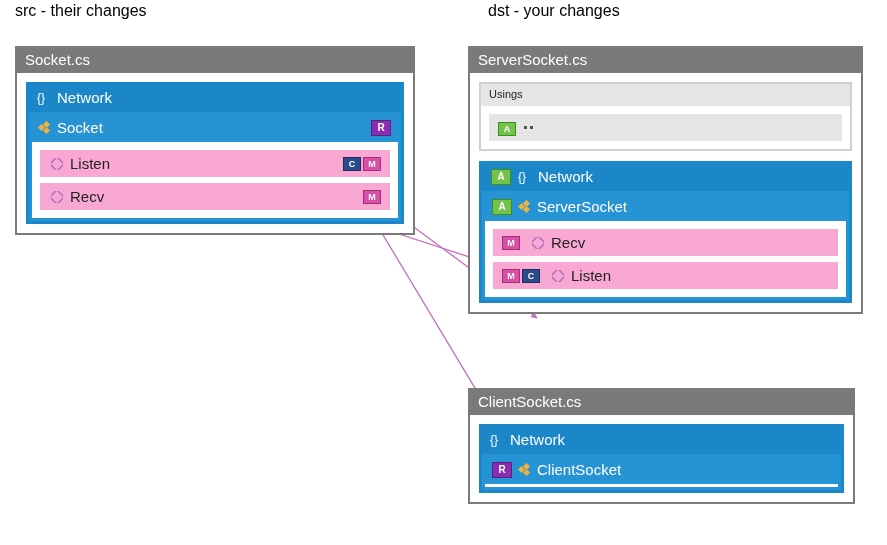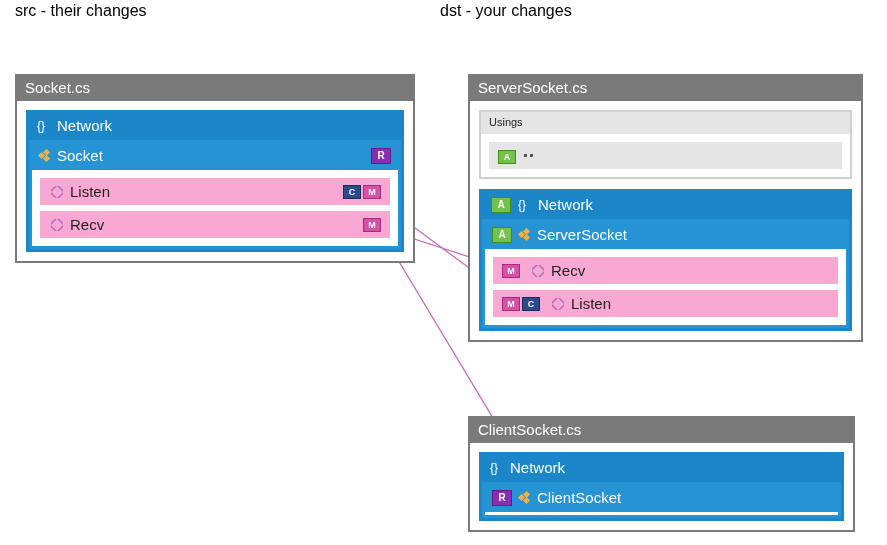--- a/index.html
+++ b/index.html
@@ -20,21 +20,20 @@
     position: absolute;
     font-size: 16px;
     font-weight: 400;
     color: #000;
   }
   
   .file {
     position: absolute;
     border: 2px solid #7a7a7a;
     background: #fff;
-    margin-top: 28px;
   }
   .file-header {
     background: #7a7a7a;
     color: #fff;
     padding: 3px 8px 5px 8px;
     font-size: 15px;
   }
   .file-body { padding: 9px; }
   
   .ns {
@@ -129,21 +128,21 @@
     font-size: 11px;
   }
   .usings-body { padding:8px; }
 </style>
 </head>
 <body>
 
 <div class="canvas">
 
   <div class="col-header" style="left:15px; top:2px;">src - their changes</div>
-  <div class="col-header" style="left:440px; top:2px;">dst - your changes</div>
+  <div class="col-header" style="left:488px; top:2px;">dst - your changes</div>
 
   <svg class="connectors">
     <defs>
       <marker id="arrow" viewBox="0 0 10 10" refX="9" refY="5" markerWidth="5" markerHeight="5" orient="auto-start-reverse">
         <path d="M 0 0 L 10 5 L 0 10 z" fill="#c86fbf"></path>
       </marker>
     </defs>
 
     <path d="M 350 180 L 537 318" stroke="#c86fbf" stroke-width="1.3" fill="none" marker-end="url(#arrow)"></path>
 

